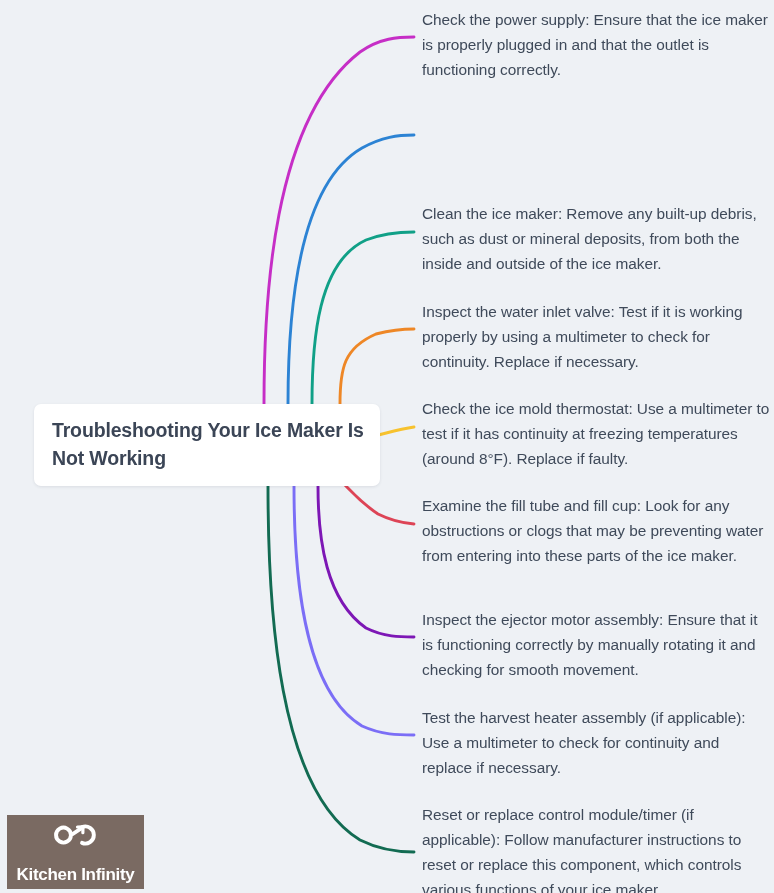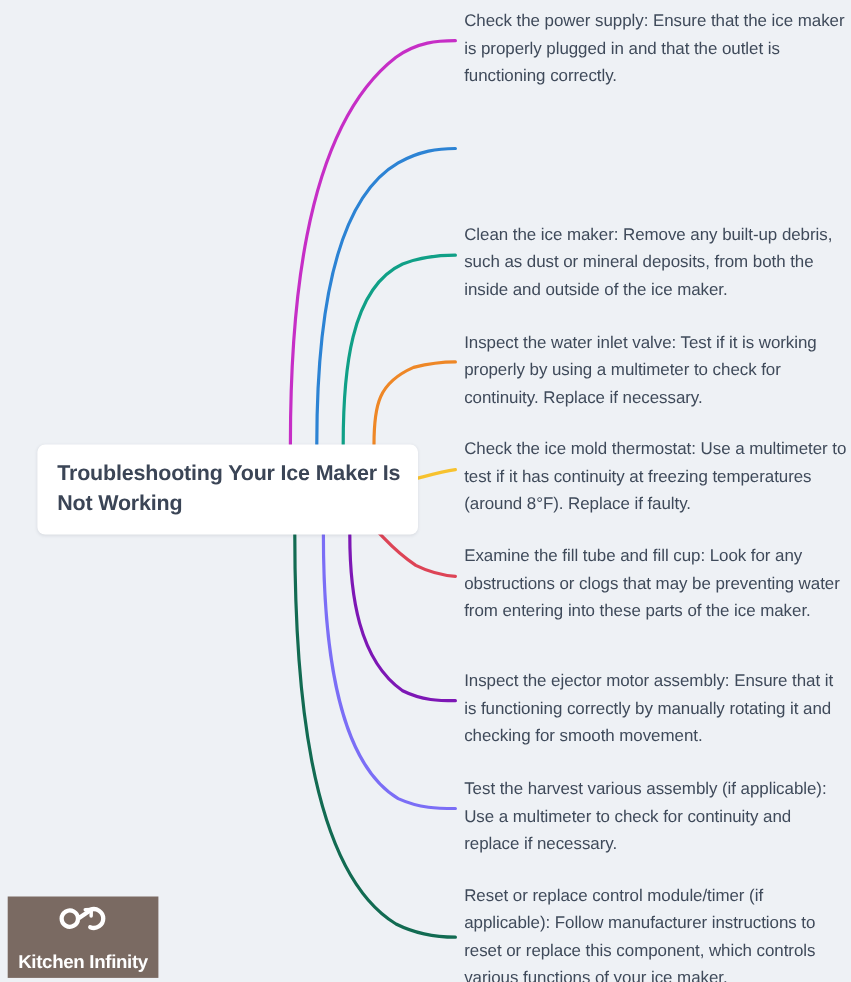--- a/index.html
+++ b/index.html
@@ -129,21 +129,21 @@
 
   <div class="branch" style="top:494px">
     <div class="branch-text">Examine the fill tube and fill cup: Look for any obstructions or clogs that may be preventing water from entering into these parts of the ice maker.</div>
   </div>
 
   <div class="branch" style="top:608px">
     <div class="branch-text">Inspect the ejector motor assembly: Ensure that it is functioning correctly by manually rotating it and checking for smooth movement.</div>
   </div>
 
   <div class="branch" style="top:706px">
-    <div class="branch-text">Test the harvest various assembly (if applicable): Use a multimeter to check for continuity and replace if necessary.</div>
+    <div class="branch-text">Test the harvest heater assembly (if applicable): Use a multimeter to check for continuity and replace if necessary.</div>
   </div>
 
   <div class="branch" style="top:803px">
     <div class="branch-text">Reset or replace control module/timer (if applicable): Follow manufacturer instructions to reset or replace this component, which controls various functions of your ice maker.</div>
   </div>
 
   <div class="logo">
     <svg class="logo-mark" viewBox="0 0 48 28" xmlns="http://www.w3.org/2000/svg">
       <path d="M18.5 14 A8 8 0 1 0 18.5 14.2 L30 6.5" fill="none" stroke="#ffffff" stroke-width="4.2" stroke-linecap="round"></path>
       <path d="M30.5 22.5 A9.2 9.2 0 1 0 30.5 5.5" fill="none" stroke="#ffffff" stroke-width="4.2" stroke-linecap="round"></path>

